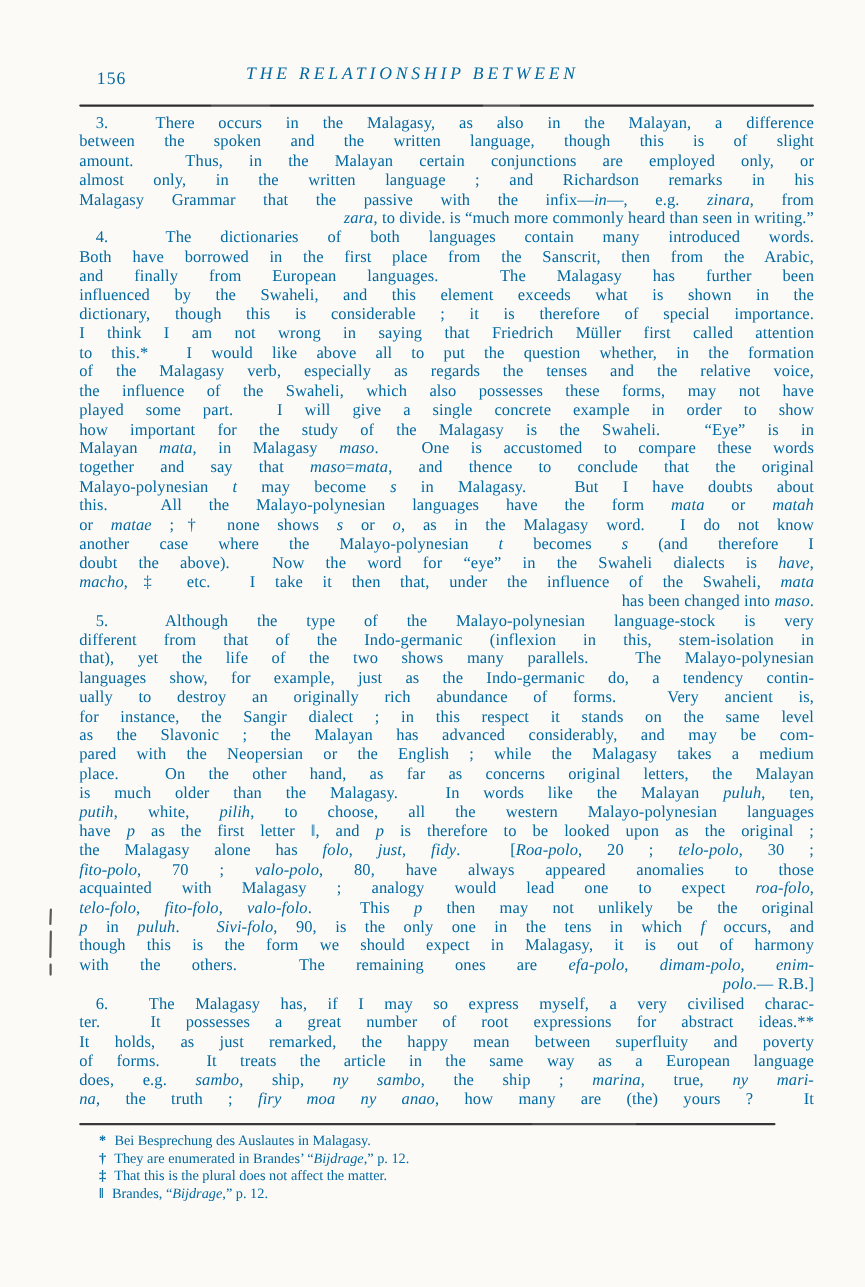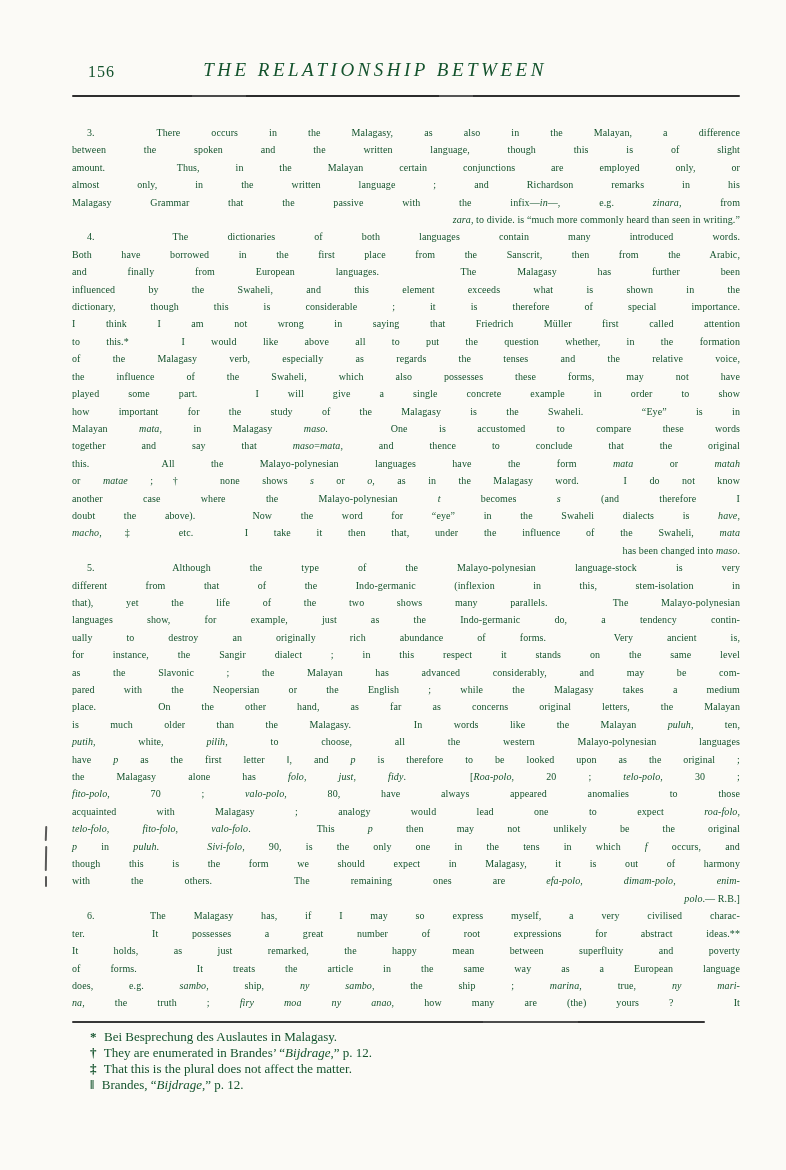--- a/index.html
+++ b/index.html
@@ -1,53 +1,53 @@
 <!DOCTYPE html>
 <html><head>
 <meta charset="utf-8">
 <style>
   html, body { margin: 0; padding: 0; background: #fbfaf6; }
   .page {
     position: relative;
     width: 786px;
     height: 1170px;
     background: #fbfaf6;
-    color: #14532d;
+    color: #0369a1;
     font-family: "Liberation Serif", "DejaVu Serif", serif;
     overflow: hidden;
   }
   
   .page-number {
     position: absolute;
     left: 88px; top: 63px;
     font-size: 16px;
     letter-spacing: 1px;
   }
   .running-title {
     position: absolute;
     left: 375px; top: 59px;
     transform: translateX(-50%);
     font-style: italic;
-    font-size: 19px;
+    font-size: 16px;
     letter-spacing: 3.5px;
     white-space: nowrap;
   }
   .head-rule {
     position: absolute;
     left: 72px; top: 95px;
     width: 668px; height: 2px;
     background: linear-gradient(90deg,#2e2e2e 0 18%,#4a4a4a 18% 26%,#2b2b2b 26% 55%,#555 55% 60%,#303030 60% 100%);
     border-radius: 1px;
   }
   
   .body-text {
     position: absolute;
-    left: 72px; top: 124px;
+    left: 72px; top: 104px;
     width: 668px;
-    font-size: 10px;
+    font-size: 15px;
     line-height: 17.4px;
     letter-spacing: 0.1px;
   }
   .line { text-align: right; }
   .line.just { text-align: justify; text-align-last: justify; }
   .line.indent { text-indent: 15px; }
   
   .pen-mark {
     position: absolute;
     left: 45px;
@@ -104,20 +104,21 @@
         <div class="line just">influenced by the Swaheli, and this element exceeds what is shown in the</div>
         <div class="line just">dictionary, though this is considerable ; it is therefore of special importance.</div>
         <div class="line just">I think I am not wrong in saying that Friedrich Müller first called attention</div>
         <div class="line just">to this.*&nbsp; I would like above all to put the question whether, in the formation</div>
         <div class="line just">of the Malagasy verb, especially as regards the tenses and the relative voice,</div>
         <div class="line just">the influence of the Swaheli, which also possesses these forms, may not have</div>
         <div class="line just">played some part.&nbsp; I will give a single concrete example in order to show</div>
         <div class="line just">how important for the study of the Malagasy is the Swaheli.&nbsp; “Eye” is in</div>
         <div class="line just">Malayan <i>mata</i>, in Malagasy <i>maso</i>.&nbsp; One is accustomed to compare these words</div>
         <div class="line just">together and say that <i>maso</i>=<i>mata</i>, and thence to conclude that the original</div>
+        <div class="line just">Malayo-polynesian <i>t</i> may become <i>s</i> in Malagasy.&nbsp; But I have doubts about</div>
         <div class="line just">this.&nbsp; All the Malayo-polynesian languages have the form <i>mata</i> or <i>matah</i></div>
         <div class="line just">or <i>matae</i> ;† none shows <i>s</i> or <i>o</i>, as in the Malagasy word.&nbsp; I do not know</div>
         <div class="line just">another case where the Malayo-polynesian <i>t</i> becomes <i>s</i> (and therefore I</div>
         <div class="line just">doubt the above).&nbsp; Now the word for “eye” in the Swaheli dialects is <i>have</i>,</div>
         <div class="line just"><i>macho</i>,‡ etc.&nbsp; I take it then that, under the influence of the Swaheli, <i>mata</i></div>
         <div class="line">has been changed into <i>maso</i>.</div>
       </div>
       <div>
         <div class="line indent just">5.&nbsp; Although the type of the Malayo-polynesian language-stock is very</div>
         <div class="line just">different from that of the Indo-germanic (inflexion in this, stem-isolation in</div>

